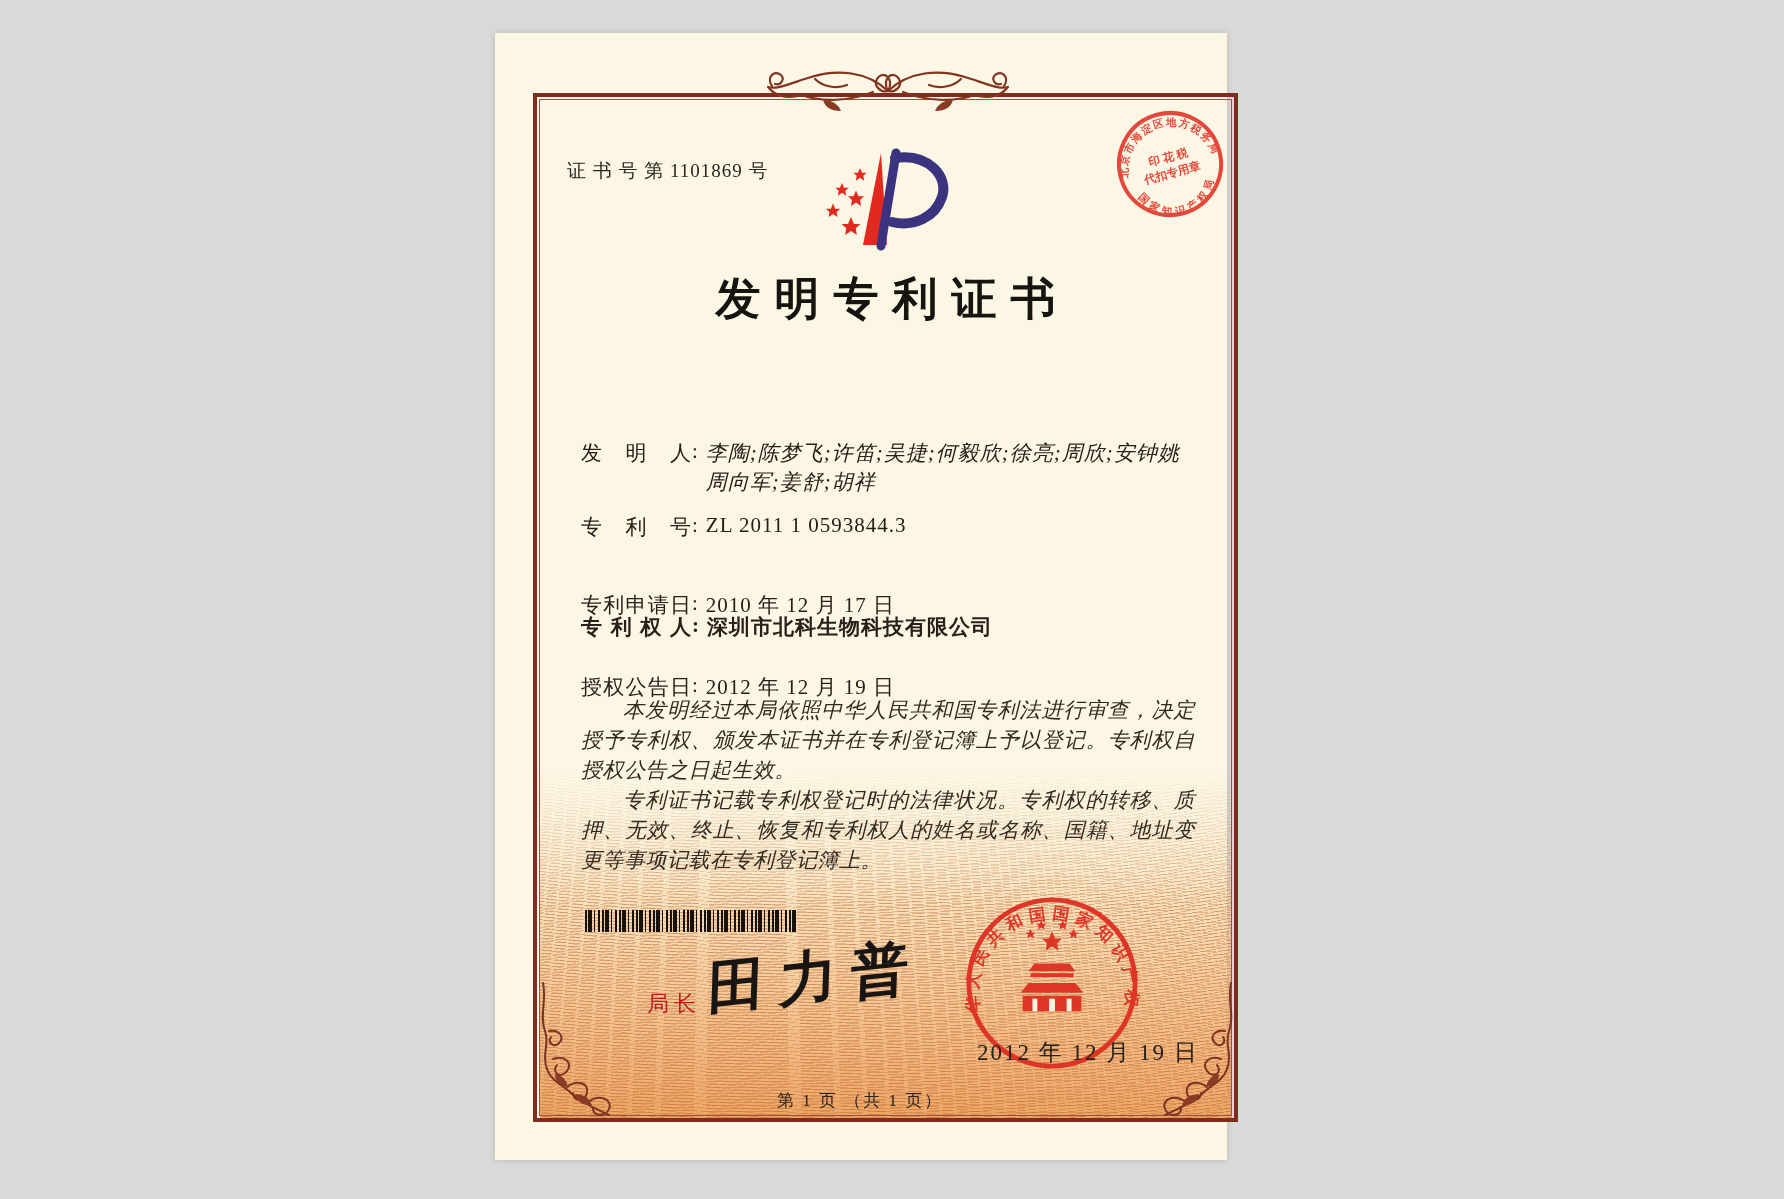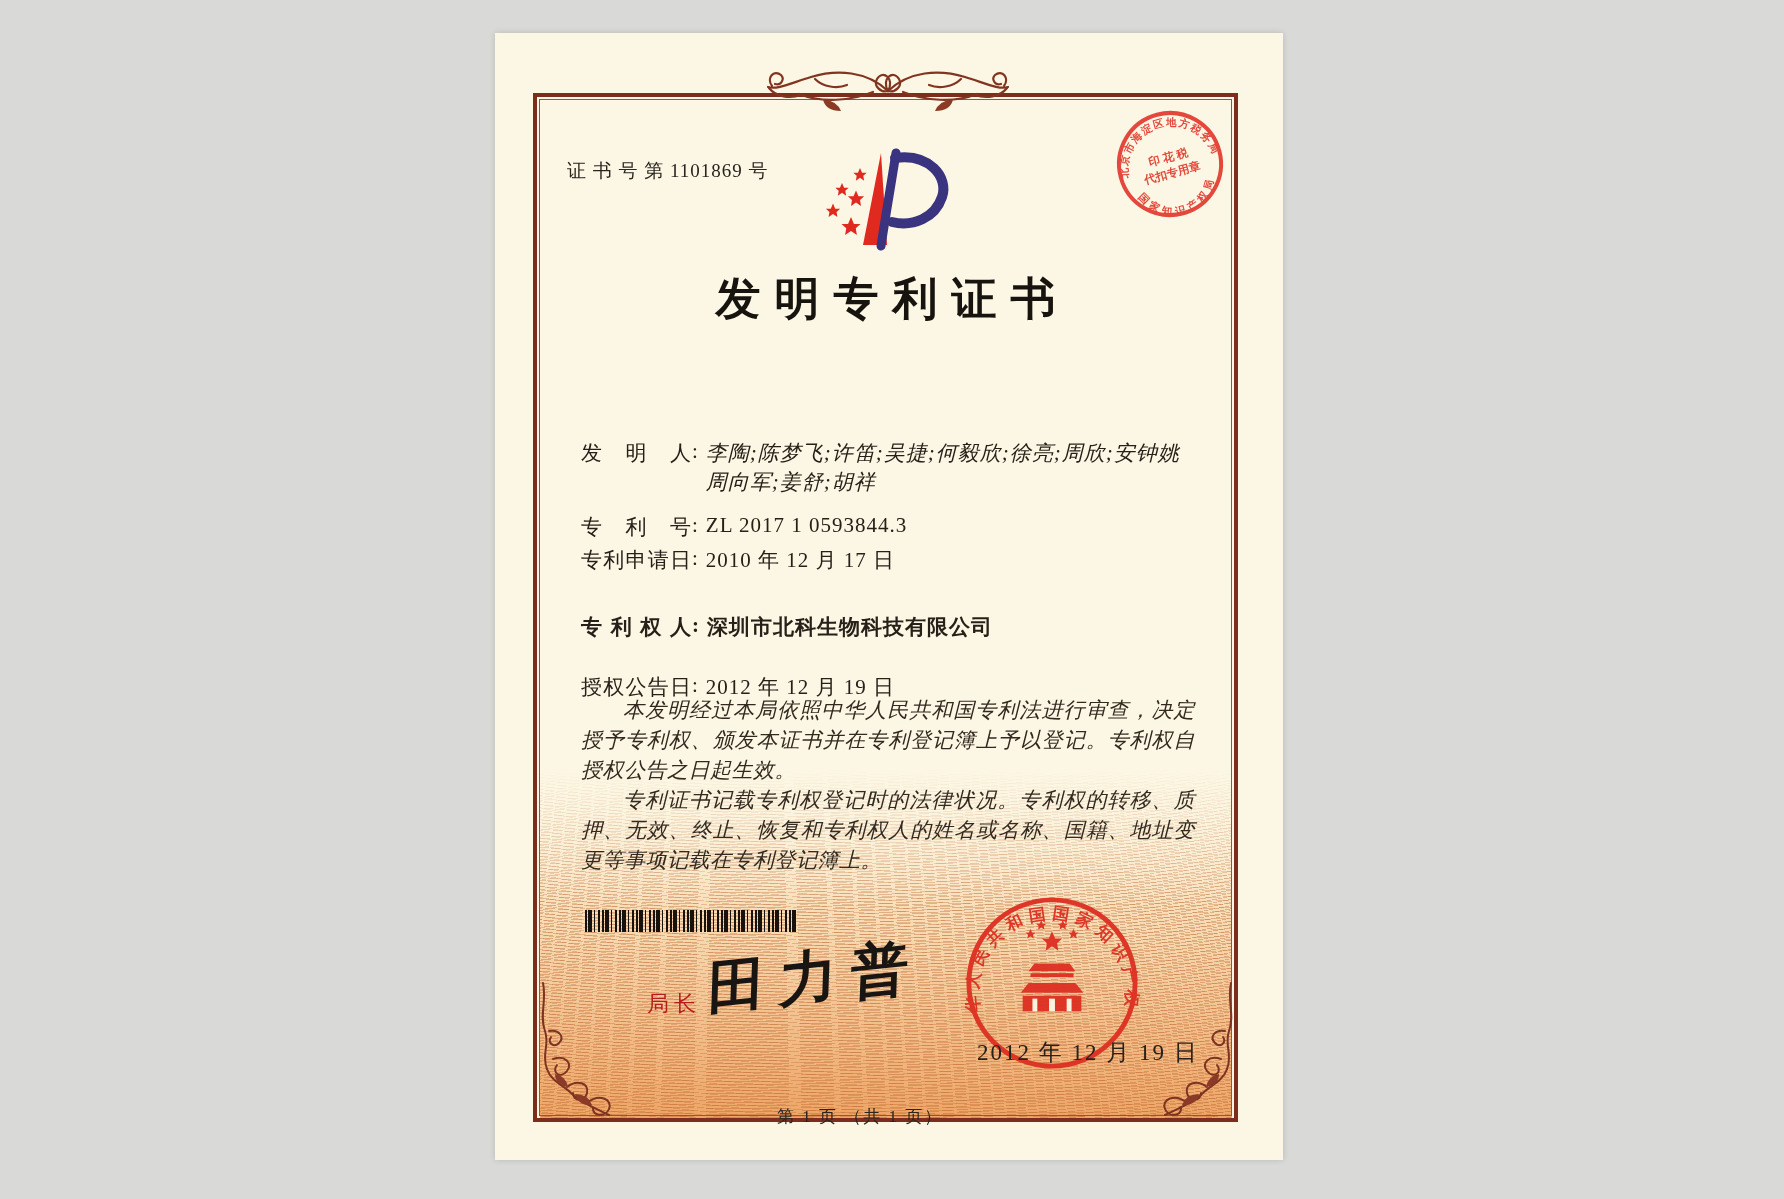--- a/index.html
+++ b/index.html
@@ -4,21 +4,21 @@
 <style>
   html,body{margin:0;padding:0;}
   body{
     width:1784px;height:1199px;
     background:#d9dad8;
     position:relative;
     overflow:hidden;
     font-family:"Liberation Serif","DejaVu Serif",serif;
   }
   .page{
-    position:absolute;left:495px;top:33px;width:788px;height:1127px;
+    position:absolute;left:495px;top:33px;width:732px;height:1127px;
     background:#fcf7e4;
     box-shadow:0 0 6px rgba(0,0,0,.15);
   }
   .frame{
     position:absolute;left:38px;top:60px;width:697px;height:1021px;
     border:4px solid #7c2d1d;
   }
   .frame-inner{
     position:absolute;inset:2px;
     border:1px solid #9a5240;
@@ -83,21 +83,21 @@
     transform:rotate(-6deg) skewX(-8deg);
     white-space:nowrap;
   }
   .big-seal{position:absolute;left:469px;top:862px;width:176px;height:176px;opacity:.95;}
   .seal-date{
     position:absolute;left:482px;top:1004px;
     font-size:23px;color:#27211b;letter-spacing:2px;white-space:nowrap;
   }
   .footer{
     position:absolute;left:200px;top:1056px;width:330px;
-    text-align:center;font-size:17px;color:#2a241d;letter-spacing:2px;margin-top:16px;
+    text-align:center;font-size:17px;color:#2a241d;letter-spacing:2px;
   }
   .ornament-top{position:absolute;left:268px;top:26px;}
   .corner{position:absolute;}
   .corner.bl{left:42px;top:948px;}
   .corner.br{left:650px;top:948px;transform:scaleX(-1);}
 </style>
 </head>
 <body>
 
 <div class="page">
@@ -193,24 +193,24 @@
     <text x="55" y="52" text-anchor="middle" font-size="11.5" fill="#e23a2e" font-weight="700">印 花 税</text>
     <text x="55" y="68" text-anchor="middle" font-size="11.5" fill="#e23a2e" font-weight="700">代扣专用章</text>
   </svg>
 
 
   <div class="field-row" style="top:406px;">
     <span class="lbl">发明人</span><span class="colon">:</span><span class="val-lines"><span>李陶;陈梦飞;许笛;吴捷;何毅欣;徐亮;周欣;安钟姚</span><br><span>周向军;姜舒;胡祥</span></span>
   </div>
 
   <div class="field-row" style="top:480px;">
-    <span class="lbl">专利号</span><span class="colon">:</span><span class="val">ZL 2017 1 0593844.3</span>
-  </div>
-
-  <div class="field-row" style="top:513px;">
+    <span class="lbl">专利号</span><span class="colon">:</span><span class="val">ZL 2011 1 0593844.3</span>
+  </div>
+
+  <div class="field-row" style="top:558px;">
     <span class="lbl">专利申请日</span><span class="colon">:</span><span class="val">2010 年 12 月 17 日</span>
   </div>
 
   <div class="field-row" style="top:580px;font-weight:bold;">
     <span class="lbl">专利权人</span><span class="colon">:</span><span class="val">深圳市北科生物科技有限公司</span>
   </div>
 
   <div class="field-row" style="top:640px;">
     <span class="lbl">授权公告日</span><span class="colon">:</span><span class="val">2012 年 12 月 19 日</span>
   </div>

